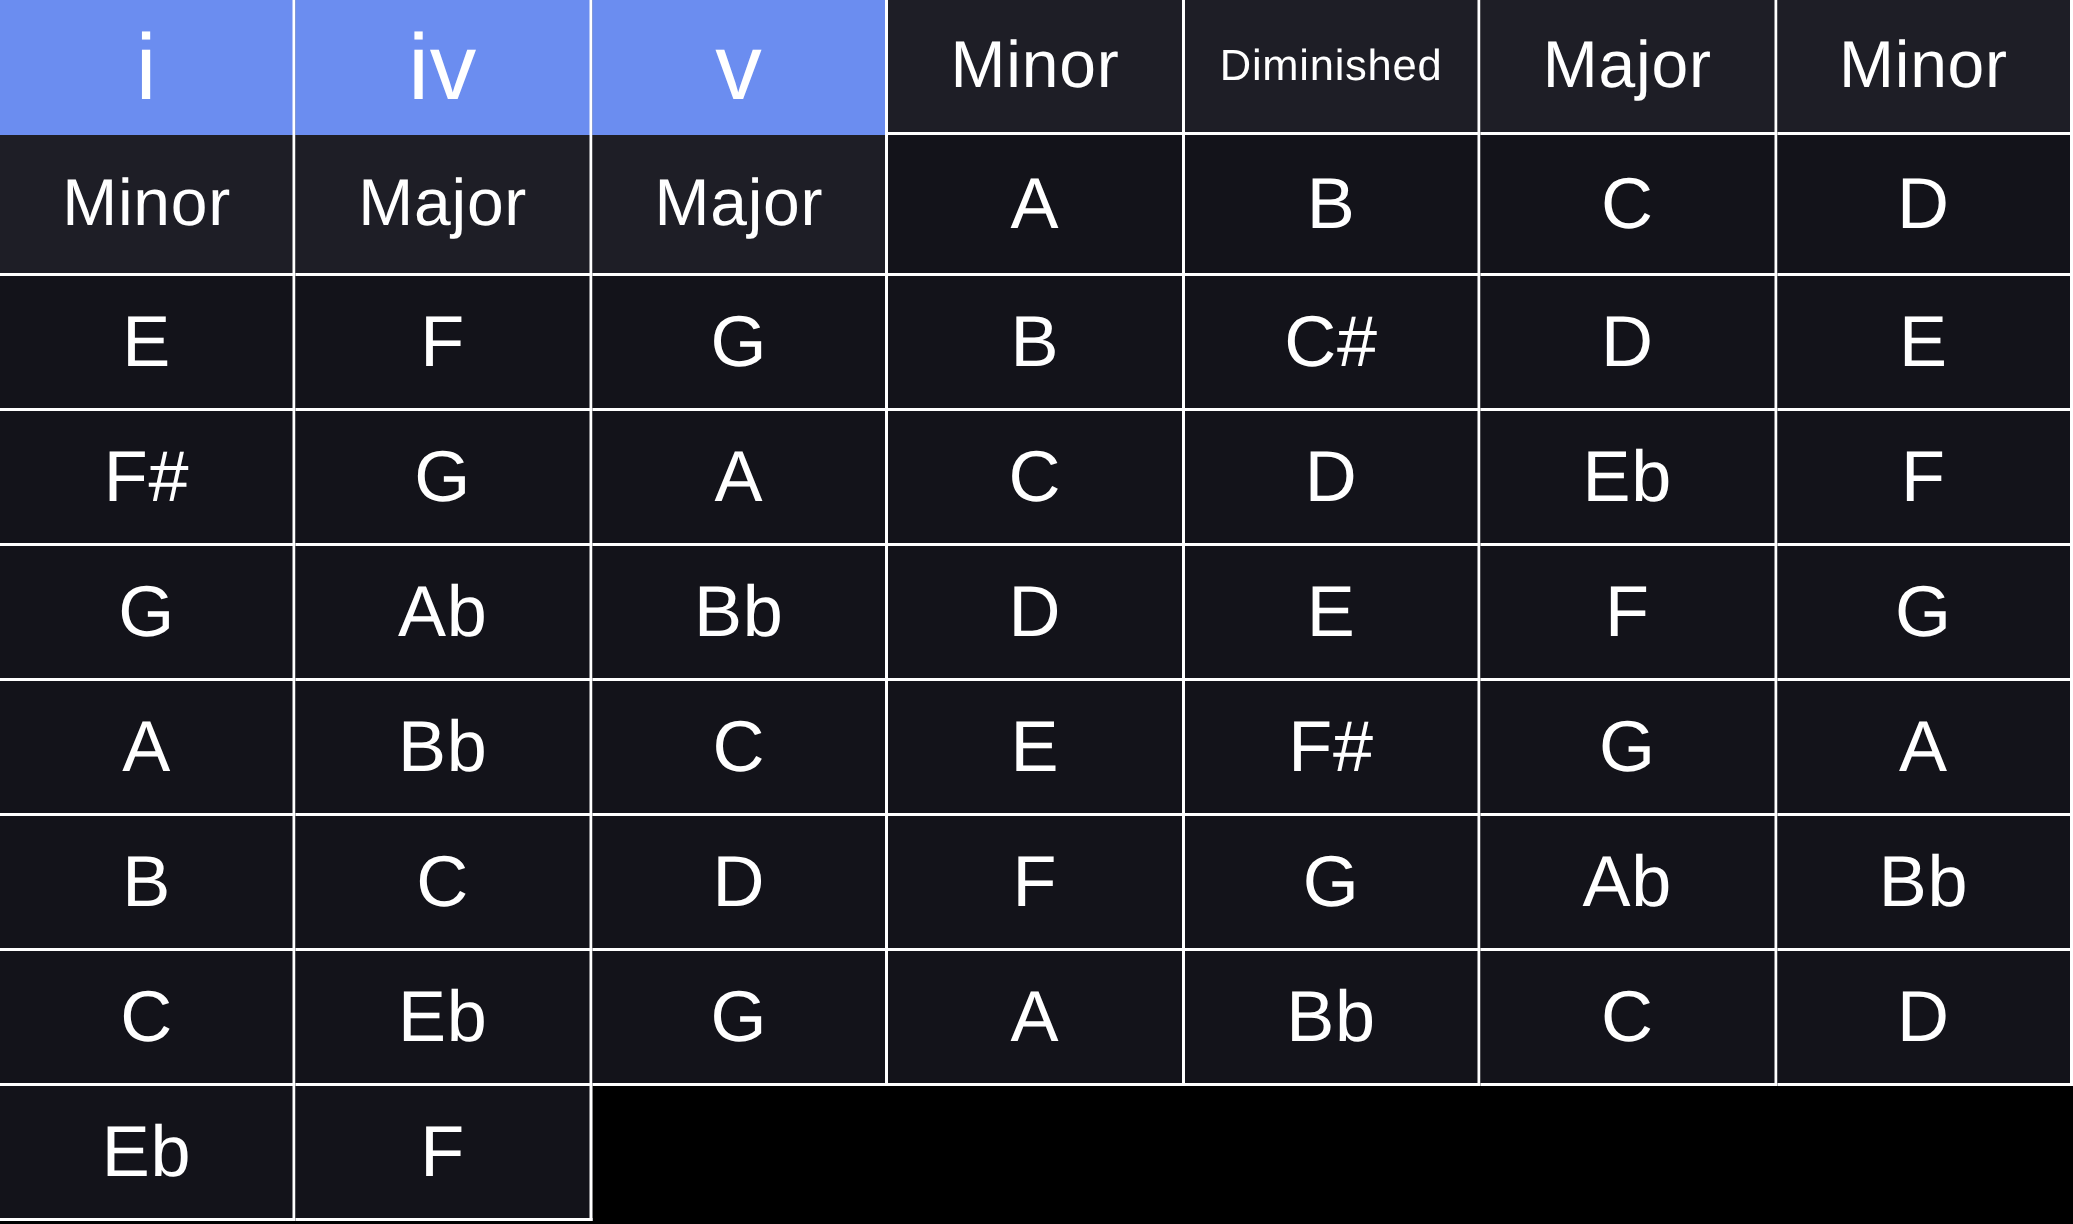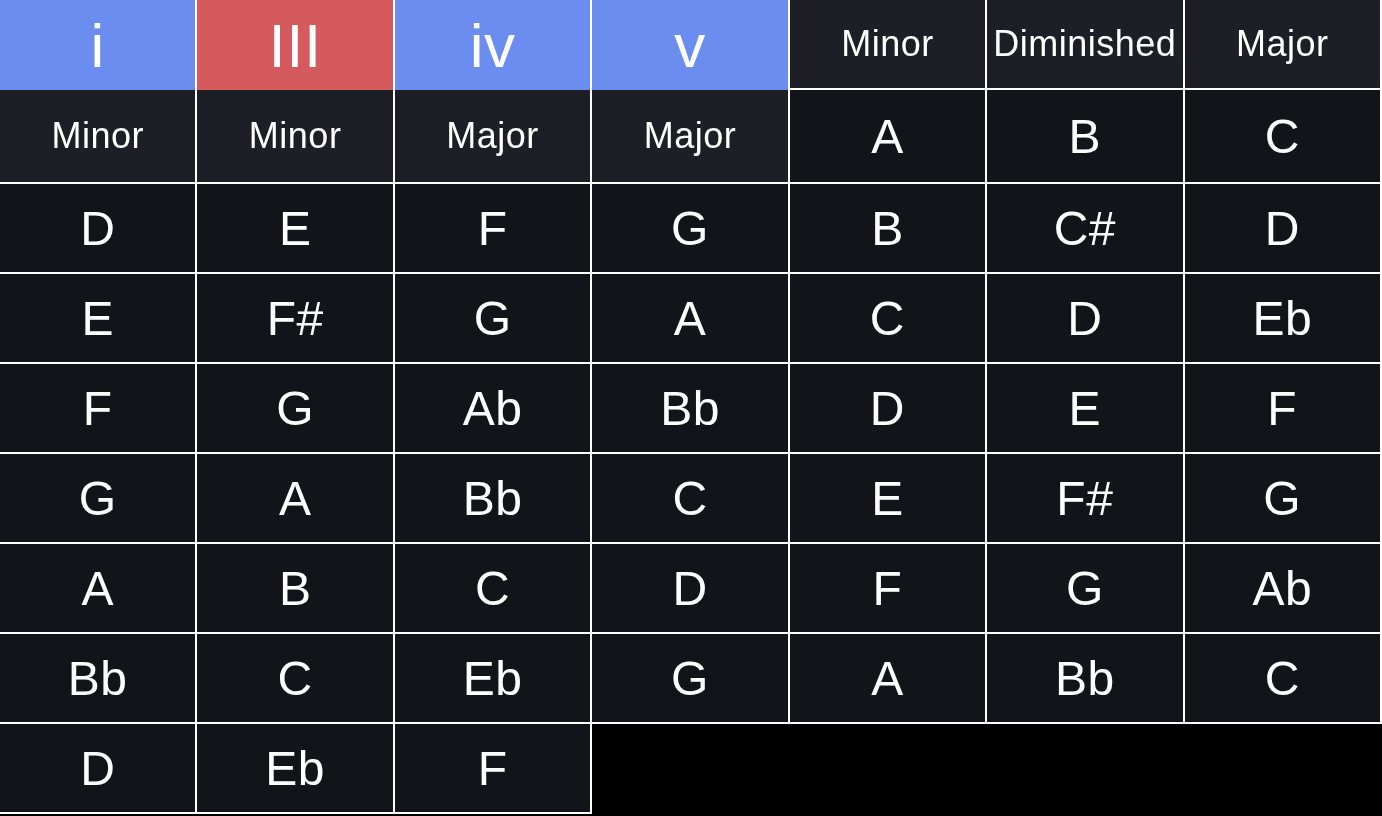--- a/index.html
+++ b/index.html
@@ -33,24 +33,24 @@
       letter-spacing: 0.5px;
     }
     .header-numeral {
       font-size: 62px;
       font-weight: 400;
       border-right: 2px solid #fff;
       border-bottom: none;
     }
     .quality-row {
       background: #1e1e26;
-      font-size: 36px;
+      font-size: 44px;
     }
     .quality-small {
-      font-size: 36px;
+      font-size: 29px;
     }
     .data-row {
       background: #13131a;
       font-size: 48px;
     }
     .col-minor {
       background: #6b8df0;
     }
     .col-dim {
       background: #4fbe87;
@@ -60,21 +60,20 @@
     }
     .cell:last-of-type-in-row {
       border-right: none;
     }
   </style>
 </head>
 <body>
 
 <div class="grid" id="grid">
     <div class="cell header-numeral col-minor">i</div>
-    <div class="cell header-numeral col-major">III</div>
     <div class="cell header-numeral col-minor">iv</div>
     <div class="cell header-numeral col-minor">v</div>
     <div class="cell quality-row">Minor</div>
     <div class="cell quality-row quality-small">Diminished</div>
     <div class="cell quality-row">Major</div>
     <div class="cell quality-row">Minor</div>
     <div class="cell quality-row">Minor</div>
     <div class="cell quality-row">Major</div>
     <div class="cell quality-row">Major</div>
     <div class="cell data-row">A</div>

